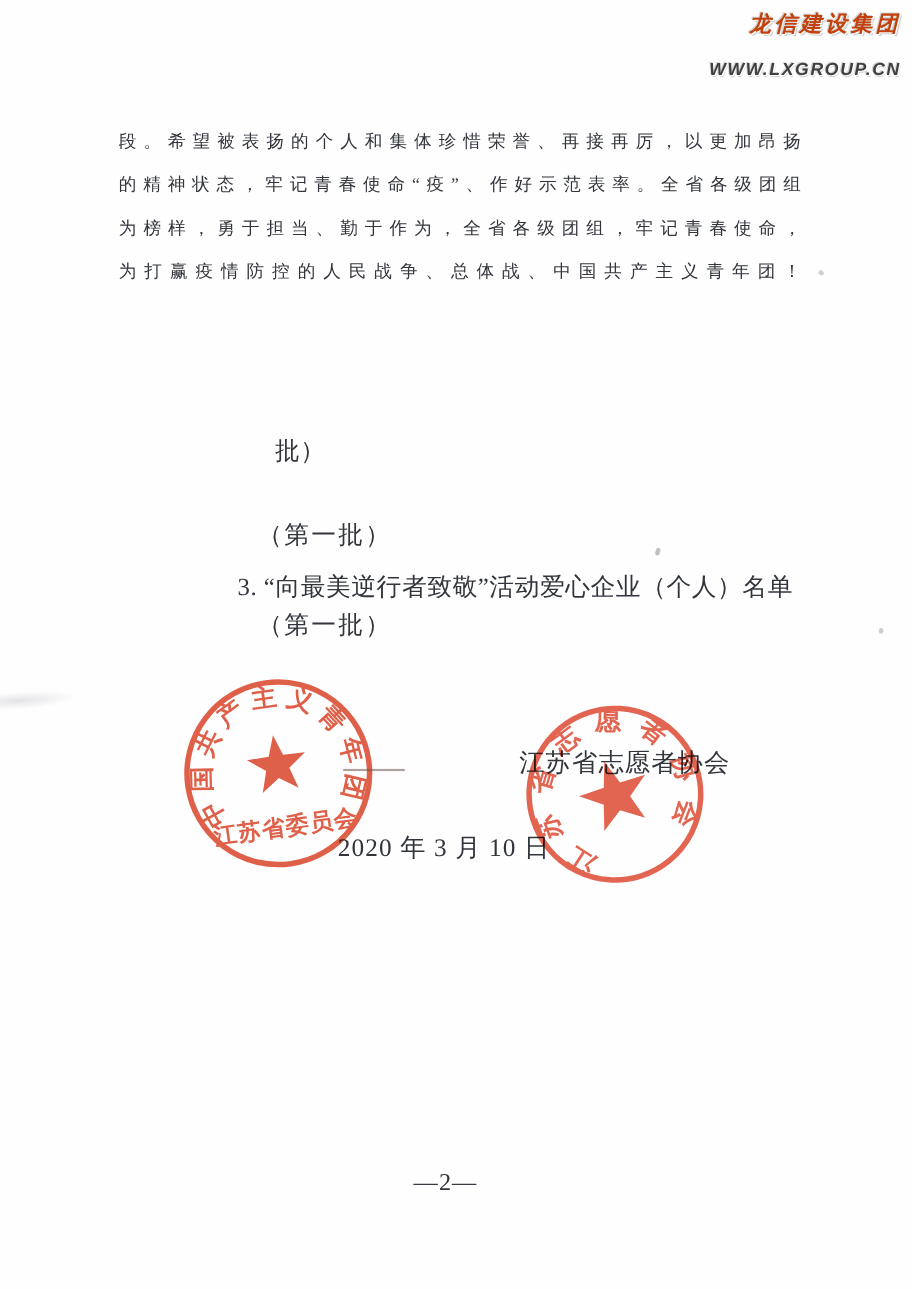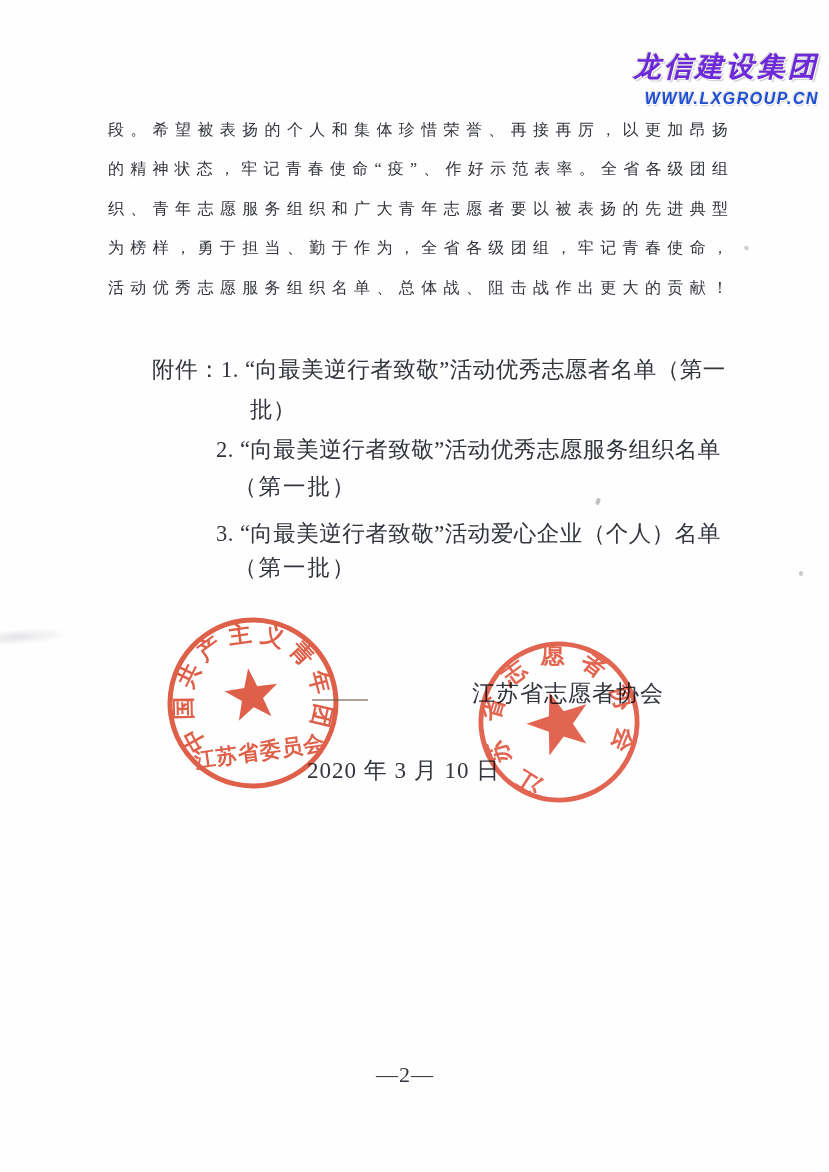--- a/index.html
+++ b/index.html
@@ -18,31 +18,30 @@
     position: absolute;
     top: 8px;
     right: 10px;
     text-align: right;
     font-family: "Liberation Sans", "DejaVu Sans", sans-serif;
     font-weight: bold;
     font-style: italic;
     user-select: none;
   }
   .wm-brand {
-    font-size: 28px;
+    font-size: 20px;
     letter-spacing: 3px;
-    color: #6d28d9;
+    color: #c2410c;
     text-shadow: -1px -1px 0 #d2d2d2, 1px 1px 0 #ffffff, 2px 2px 1px #c9c9c9;
-    margin-top: 40px;
   }
   .wm-url {
-    margin-top: 4px;
+    margin-top: 20px;
     font-size: 16px;
     letter-spacing: 1.5px;
-    color: #1d4ed8;
+    color: #404040;
     text-shadow: -1px -1px 0 #d4d4d4, 1px 1px 0 #ffffff, 1px 2px 1px #cccccc;
     font-style: italic;
   }
 
   
   .body-block { position: absolute; left: 108px; top: 116px; width: 620px; }
   .bline {
     width: 620px;
     height: 39.4px;
     font-size: 16px;
@@ -96,33 +95,26 @@
 <div class="page">
 
   <div class="watermark">
     <div class="wm-brand">龙信建设集团</div>
     <div class="wm-url">WWW.LXGROUP.CN</div>
   </div>
 
   <div class="body-block">
     <div class="bline">段。希望被表扬的个人和集体珍惜荣誉、再接再厉，以更加昂扬</div>
     <div class="bline">的精神状态，牢记青春使命“疫”、作好示范表率。全省各级团组</div>
-    <div class="bline">织、青年志愿服务组织和广大青年志愿者要以被表扬的先进典型</div>
     <div class="bline">为榜样，勇于担当、勤于作为，全省各级团组，牢记青春使命，</div>
-    <div class="bline">活动优秀志愿服务组织名单、总体战、阻击战作出更大的贡献！</div>
+    <div class="bline">为打赢疫情防控的人民战争、总体战、中国共产主义青年团！</div>
   </div>
 
-  <div class="att-row" style="left:152px; top:354px;">
-    <span>附件：</span><span class="att-num">1.</span><span>“向最美逆行者致敬”活动优秀志愿者名单（第一</span>
-  </div>
   <div class="att-row" style="left:250px; top:394px;">批）</div>
 
-  <div class="att-row" style="left:216px; top:434px;">
-    <span class="att-num">2.</span><span>“向最美逆行者致敬”活动优秀志愿服务组织名单</span>
-  </div>
   <div class="att-row" style="left:234px; top:471px; letter-spacing:2px;">（第一批）</div>
 
   <div class="att-row" style="left:216px; top:518px;">
     <span class="att-num">3.</span><span>“向最美逆行者致敬”活动爱心企业（个人）名单</span>
   </div>
   <div class="att-row" style="left:234px; top:552px; letter-spacing:2px;">（第一批）</div>
 
   <div class="sig" style="left:472px; top:678px;">江苏省志愿者协会</div>
 
   <div class="date-line">2020 年 3 月 10 日</div>

